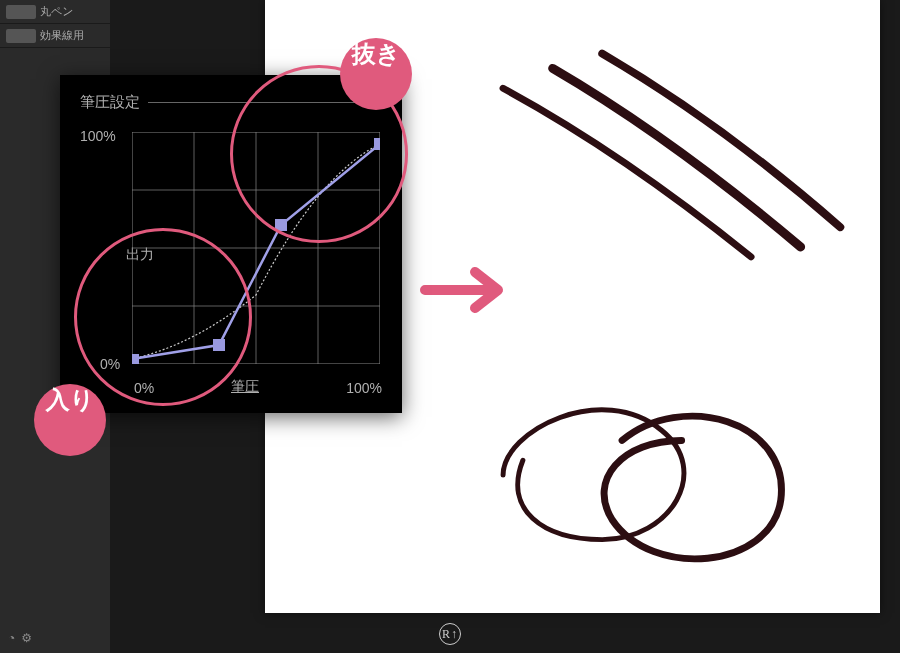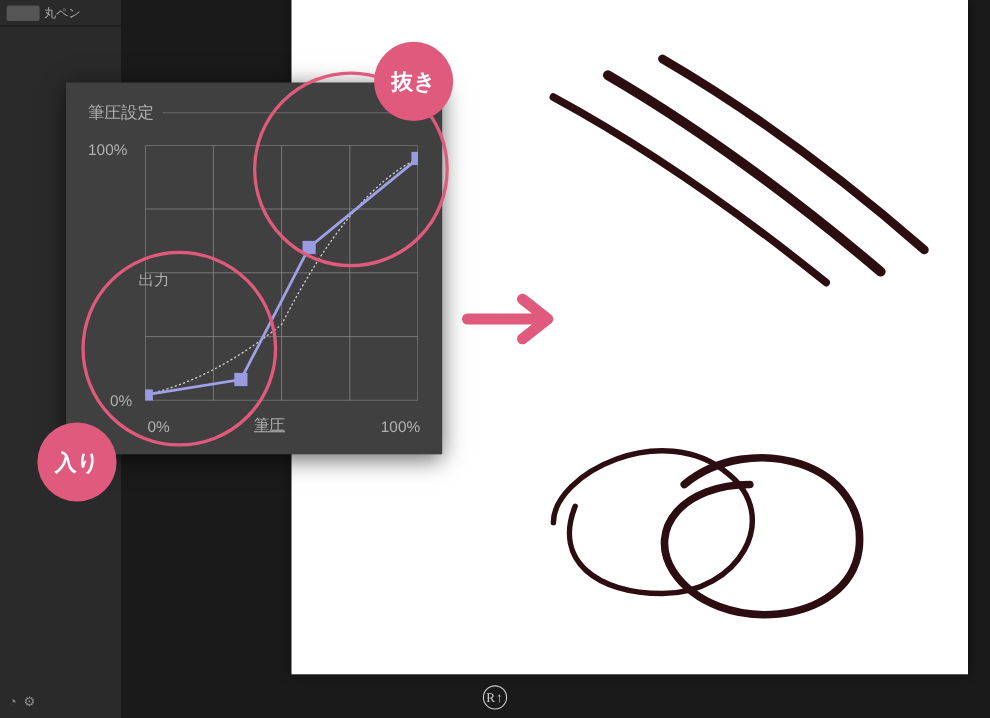--- a/index.html
+++ b/index.html
@@ -42,21 +42,21 @@
       bottom: 40px;
       background: #fff;
       box-shadow: 0 0 10px rgba(0,0,0,0.5);
     }
     .pressure-panel {
       position: absolute;
       left: 60px;
       top: 75px;
       width: 342px;
       height: 338px;
-      background: #404040;
+      background: #000000;
       color: #b0b0b0;
       padding: 18px 20px;
       box-shadow: 0 4px 20px rgba(0,0,0,0.6);
       z-index: 10;
     }
     .panel-title {
       font-size: 15px;
       margin-bottom: 8px;
       display: flex;
       align-items: center;
@@ -124,23 +124,23 @@
       border: 3px solid #e05a7d;
       border-radius: 50%;
       z-index: 12;
     }
     .annotation-badge {
       position: absolute;
       background: #e05a7d;
       color: #fff;
       border-radius: 50%;
       display: flex;
-      align-items: center;
+      align-items: flex-start;
       justify-content: center;
-      font-size: 20px;
+      font-size: 24px;
       font-weight: bold;
       z-index: 15;
     }
     .arrow {
       position: absolute;
       left: 420px;
       top: 260px;
       z-index: 8;
     }
     .watermark {
@@ -177,20 +177,24 @@
       gap: 6px;
     }
   </style>
 </head>
 <body>
 
 <div class="sidebar">
   <div class="brush-item">
     <div class="brush-preview"></div>
     <span>丸ペン</span>
+  </div>
+  <div class="brush-item">
+    <div class="brush-preview"></div>
+    <span>効果線用</span>
   </div>
   <div class="sidebar-bottom">
     <span>◔</span>
     <span>⚙</span>
   </div>
 </div>
 
 <div class="canvas-area">
   <svg width="100%" height="100%" viewBox="0 0 620 610">
 

